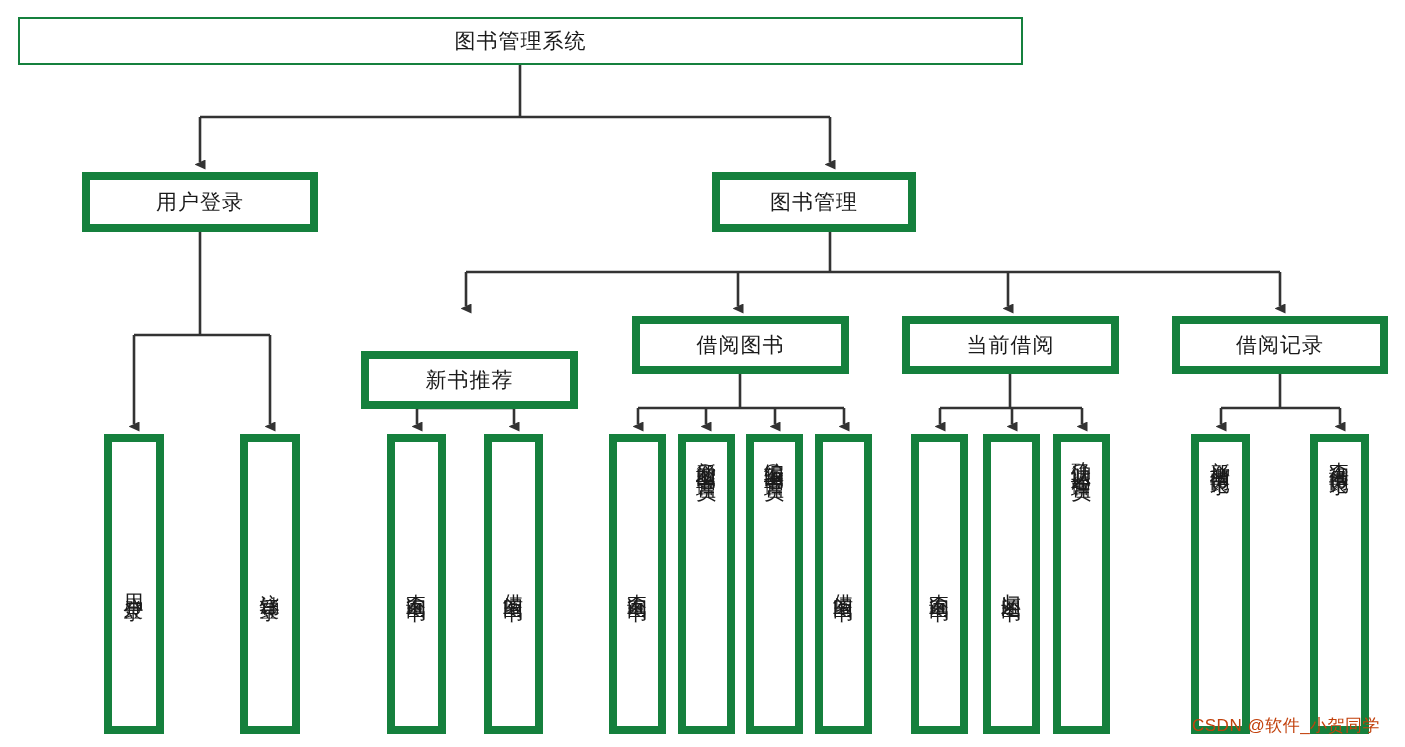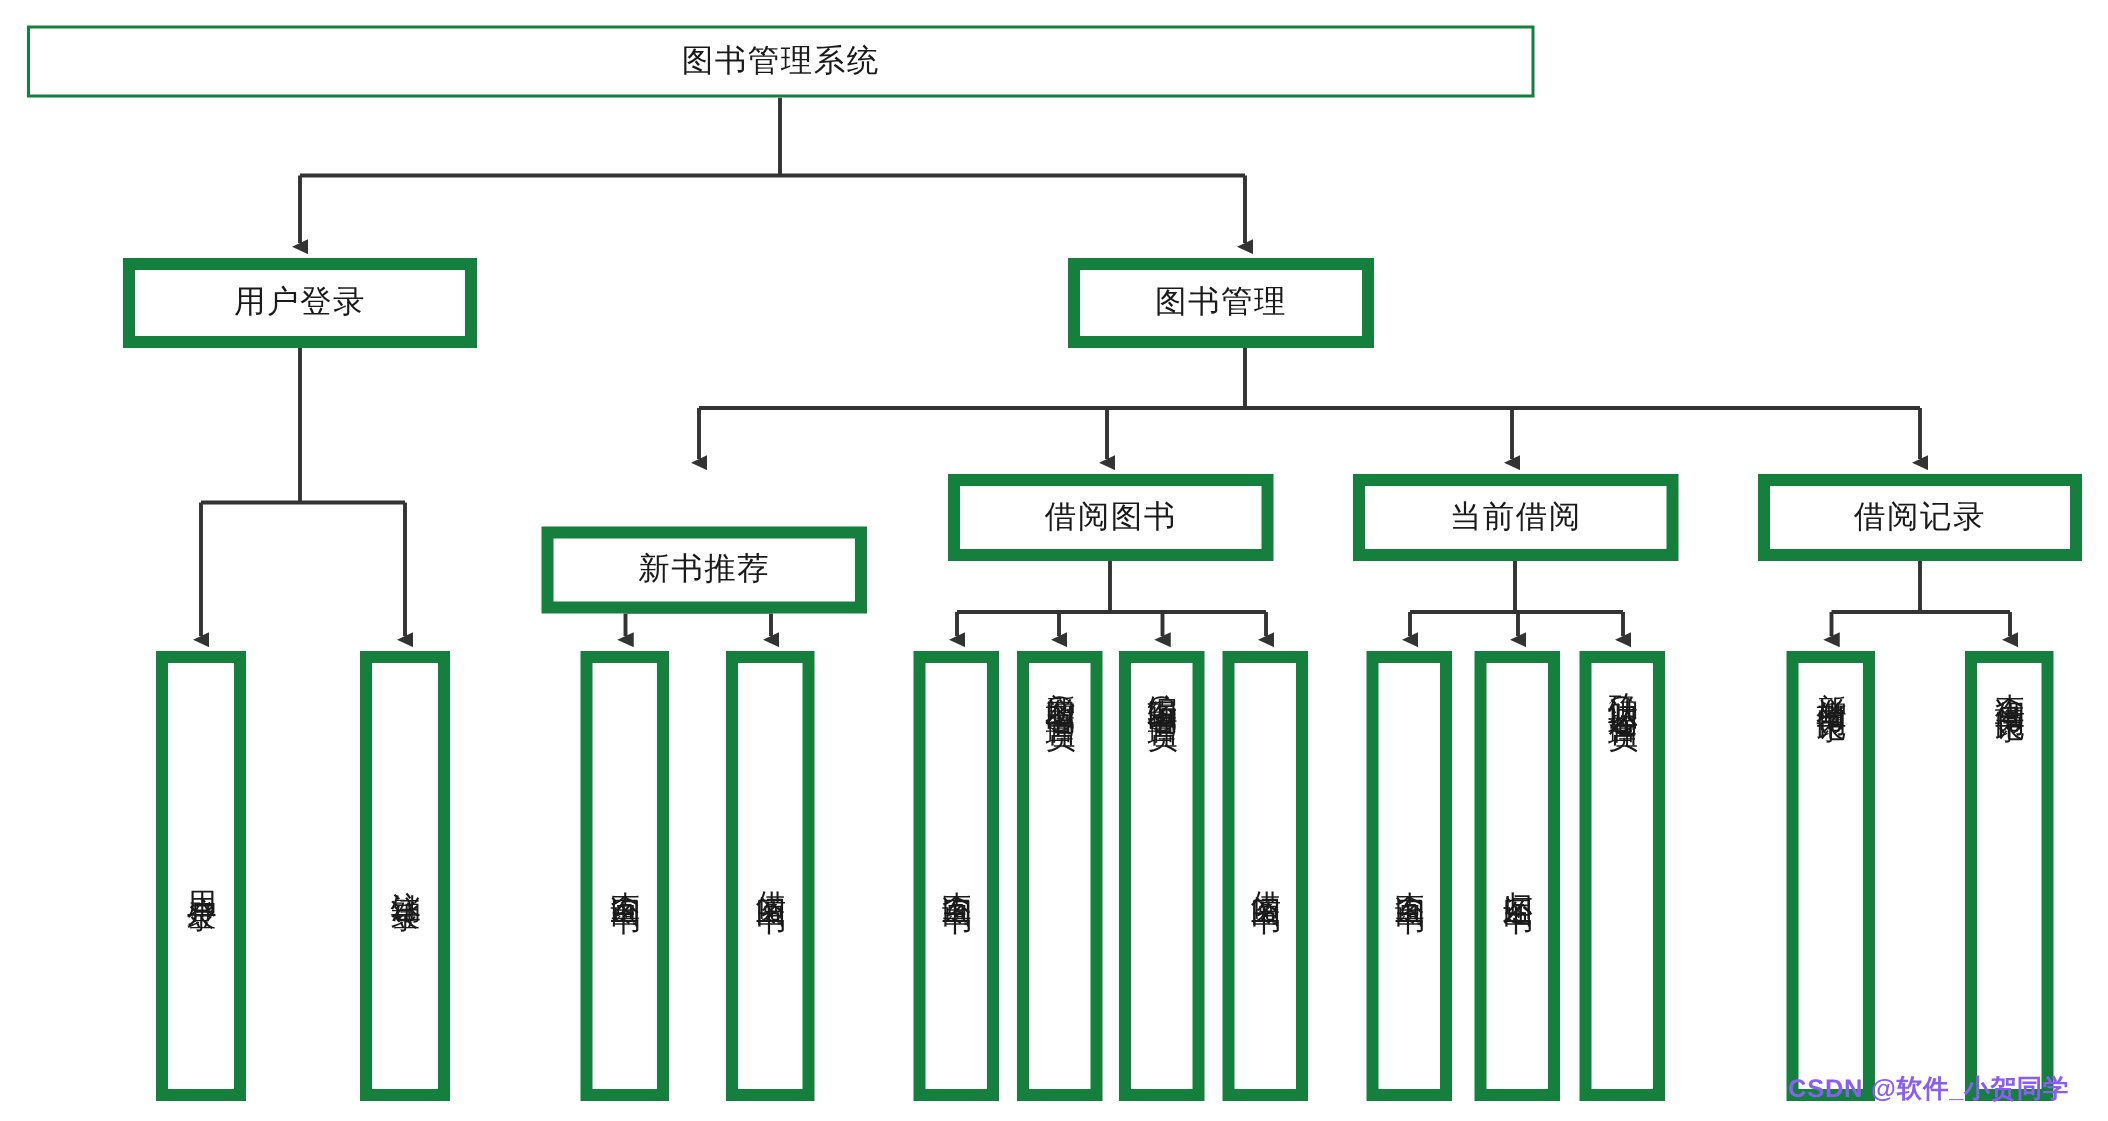--- a/index.html
+++ b/index.html
@@ -58,25 +58,24 @@
     justify-content: center;
     padding-top: 4px;
   }
   .node.leaf.short {
     align-items: center;
     padding-top: 0;
   }
   .watermark {
     position: absolute;
     font-size: 17px;
-    color: #8b5cf6;
+    color: #c2410c;
     white-space: nowrap;
     letter-spacing: 0.5px;
     font-family: "Liberation Sans", "DejaVu Sans", sans-serif;
-    font-weight: bold;
   }
 </style>
 </head>
 <body>
 
 <div id="canvas">
 
   <svg id="wires" viewBox="0 0 1405 747" xmlns="http://www.w3.org/2000/svg">
     <defs>
       <marker id="arrowhead" markerWidth="10" markerHeight="11" refX="2.5" refY="5.5" orient="auto" markerUnits="userSpaceOnUse">

